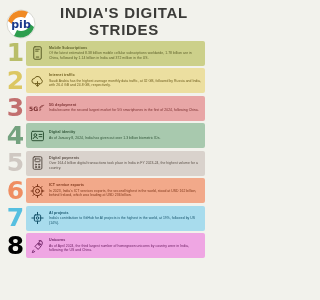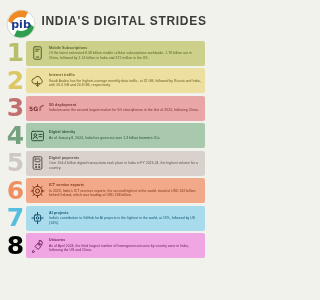--- a/index.html
+++ b/index.html
@@ -26,21 +26,21 @@
   }
   .logo {
     position: absolute;
     left: 4px; top: 4px;
     width: 34px; height: 32px;
   }
   .title {
     width: 100%;
     text-align: center;
     padding-left: 22px;
-    font-size: 12px;
+    font-size: 15px;
     font-weight: bold;
     letter-spacing: 0.7px;
     color: #3b3b38;
   }
 
   
   .list {
     padding: 2px 4px 0 4px;
   }
   .row {

